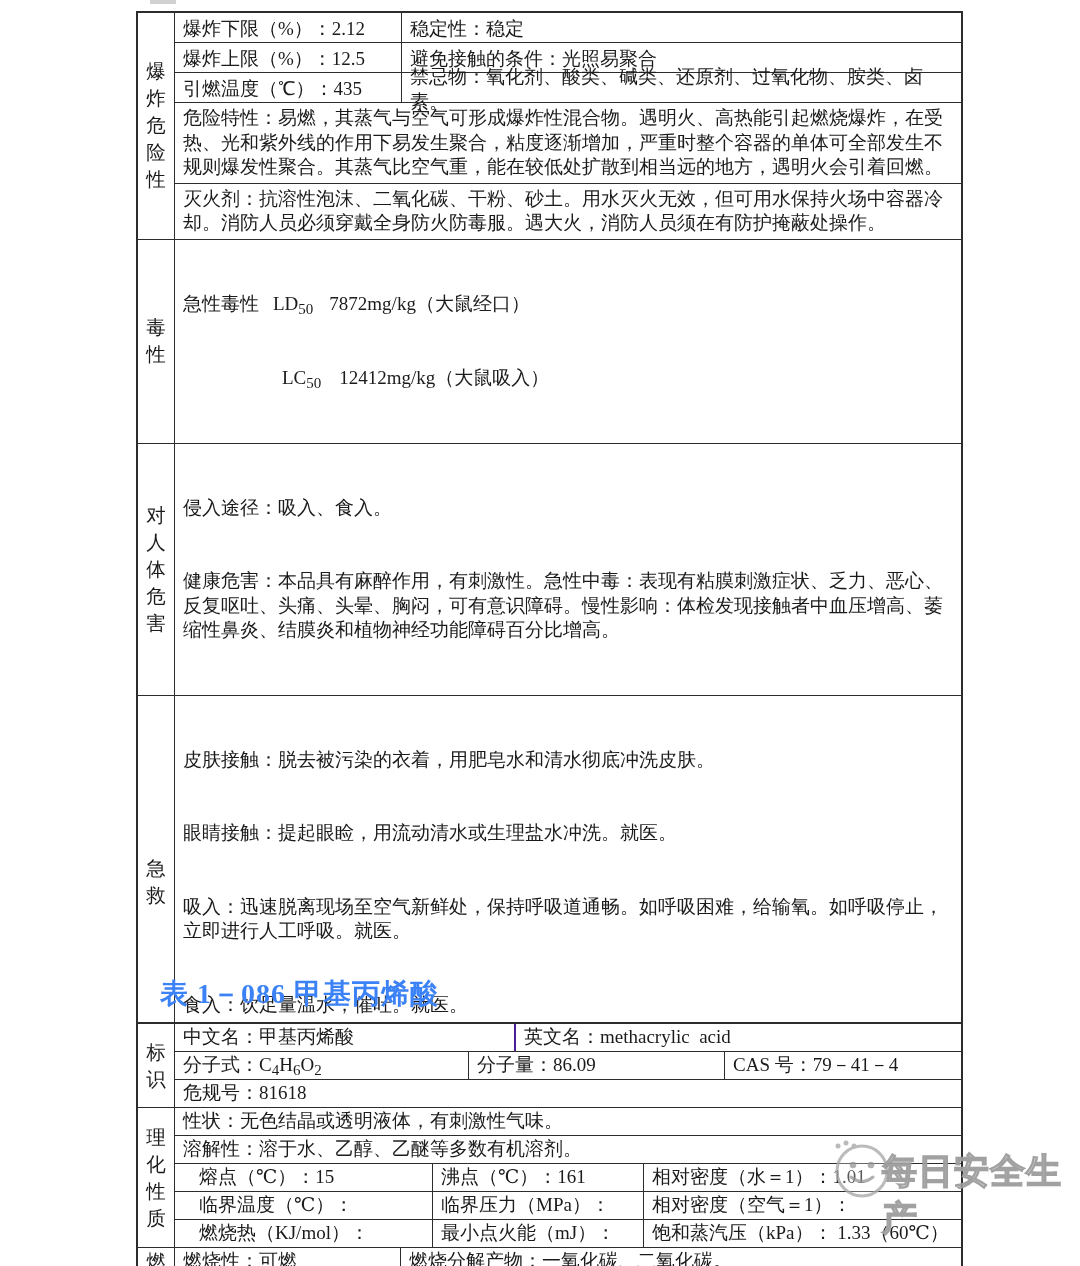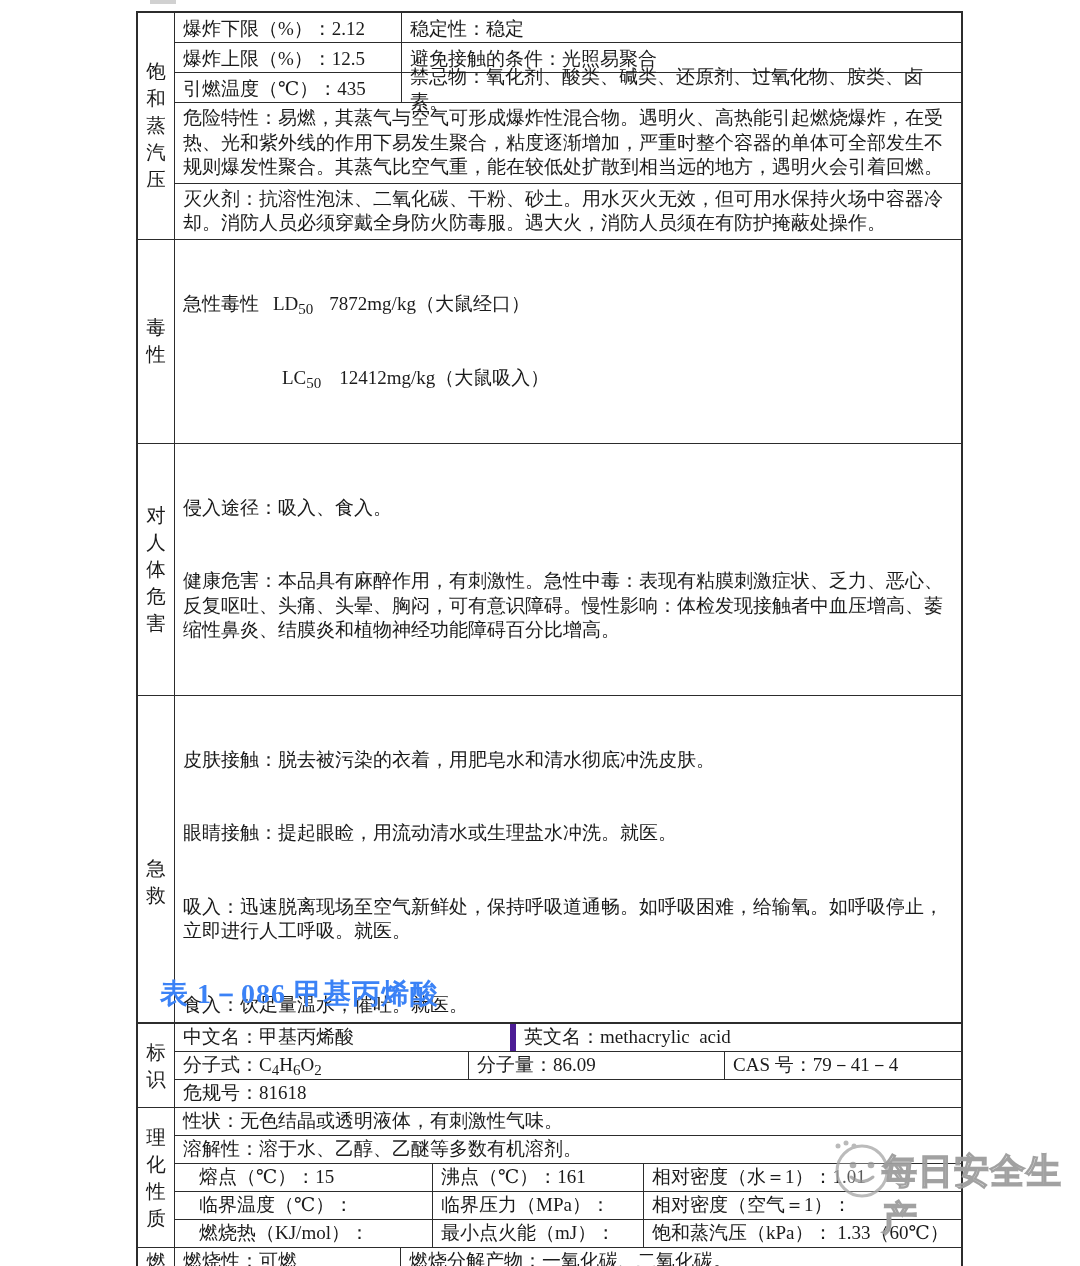--- a/index.html
+++ b/index.html
@@ -13,40 +13,40 @@
 
   .sec{display:flex;border-top:1.5px solid #2c2c2c;}
   .sec.first{border-top:none;}
   .lbl{width:37px;flex:none;border-right:1.5px solid #2c2c2c;display:flex;align-items:center;justify-content:center;box-sizing:border-box;}
   .lbl-inner{width:21px;word-break:break-all;line-height:27px;font-size:19.5px;text-align:center;}
   .content{flex:1;min-width:0;display:flex;flex-direction:column;}
   .row{display:flex;border-top:1px solid #2c2c2c;}
   .row.first{border-top:none;}
   .cell{font-size:19px;line-height:24.5px;padding:2px 8px;box-sizing:border-box;white-space:pre-wrap;}
   .h29{height:29px;}
-  .h29 .cell{display:flex;align-items:center;padding-top:4px;padding-bottom:0;}
+  .h29 .cell{display:flex;align-items:center;padding-top:4px;padding-bottom:0;font-family:Liberation Serif, serif;}
   .c1{width:227px;flex:none;border-right:1px solid #2c2c2c;}
   .cflex{flex:1;min-width:0;}
   .para{padding:3px 8px;}
   .para > div{min-height:24.5px;}
 
   sub{font-size:15px;line-height:1;vertical-align:-4px;}
   .gi{display:inline-block;height:1px;}
   .g14{width:14px;}.g16{width:16px;}.g18{width:18px;}
   .tox2{padding-left:99px;}
 
   .prot .cell div{white-space:nowrap;overflow:hidden;font-size:18.5px;}
   .pg1{display:inline-block;width:72px;}
   .pg2{display:inline-block;width:92px;}
 
   
   .t2 .row{min-height:26px;}
   .t2 .h27{height:27px;}
   .t2 .h27 .cell{display:flex;align-items:center;padding-top:0;padding-bottom:0;}
-  .w341{width:341px;flex:none;border-right:6px solid #4c1d95;}
+  .w341{width:341px;flex:none;border-right:2px solid #4c1d95;}
   .w294{width:294px;flex:none;border-right:1px solid #2c2c2c;}
   .w256{width:256px;flex:none;border-right:1px solid #2c2c2c;}
   .w242{width:242px;flex:none;border-right:1px solid #2c2c2c;margin-left:16px;}
   .w211{width:211px;flex:none;border-right:1px solid #2c2c2c;}
   .w226{width:226px;flex:none;border-right:1px solid #2c2c2c;}
 
   .title2{position:absolute;left:160px;top:975px;font-size:28px;font-weight:bold;letter-spacing:1px;color:#3b82f6;}
 
   .watermark{position:absolute;left:828px;top:1136px;width:250px;height:62px;z-index:5;pointer-events:none;}
   .wm-icon{position:absolute;left:0;top:2px;opacity:.8;}
@@ -57,21 +57,21 @@
 </head>
 <body>
 
 <div class="page">
   <div class="frag"></div>
 
   <div class="tbl tbl1">
 
     <div class="sec first">
       <div class="lbl">
-          <div class="lbl-inner">饱和蒸汽压</div>
+          <div class="lbl-inner">爆炸危险性</div>
         </div>
       <div class="content">
         <div class="row first h29">
           <div class="cell c1">爆炸下限（%）：2.12</div>
           <div class="cell cflex">稳定性：稳定</div>
         </div>
         <div class="row h29">
           <div class="cell c1">爆炸上限（%）：12.5</div>
           <div class="cell cflex">避免接触的条件：光照易聚合</div>
         </div>

